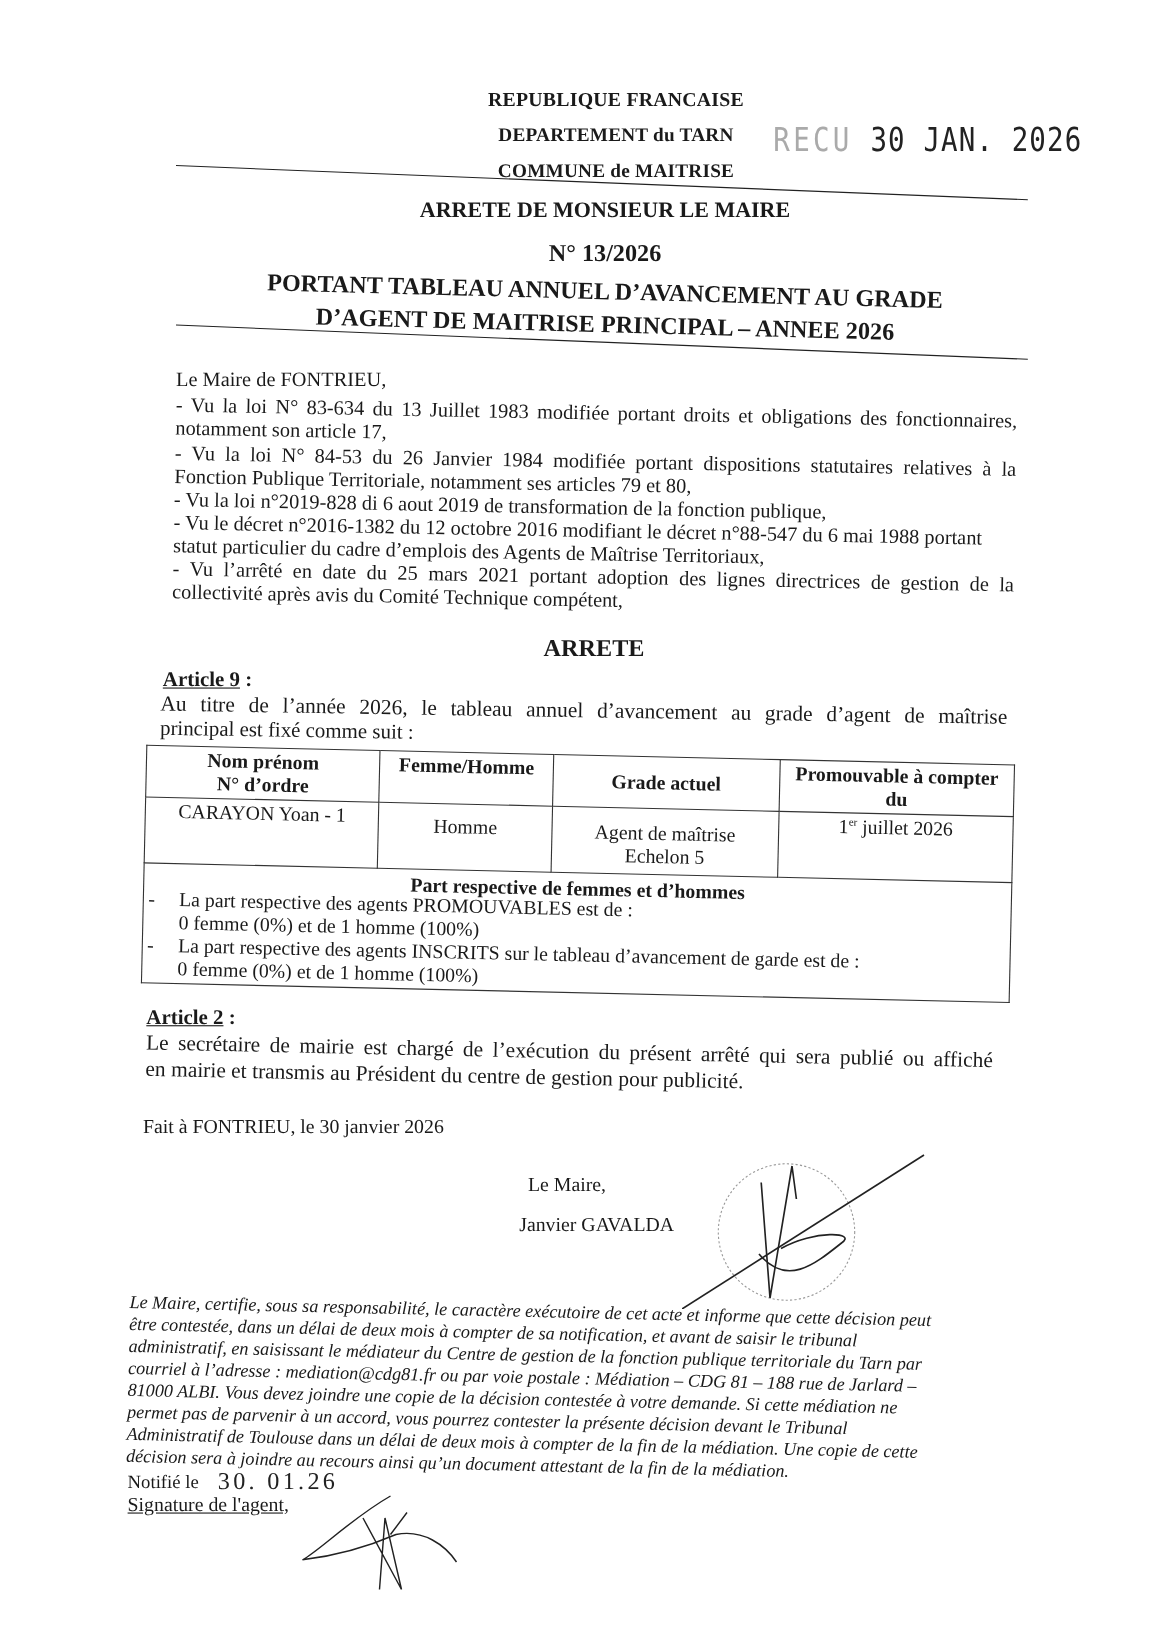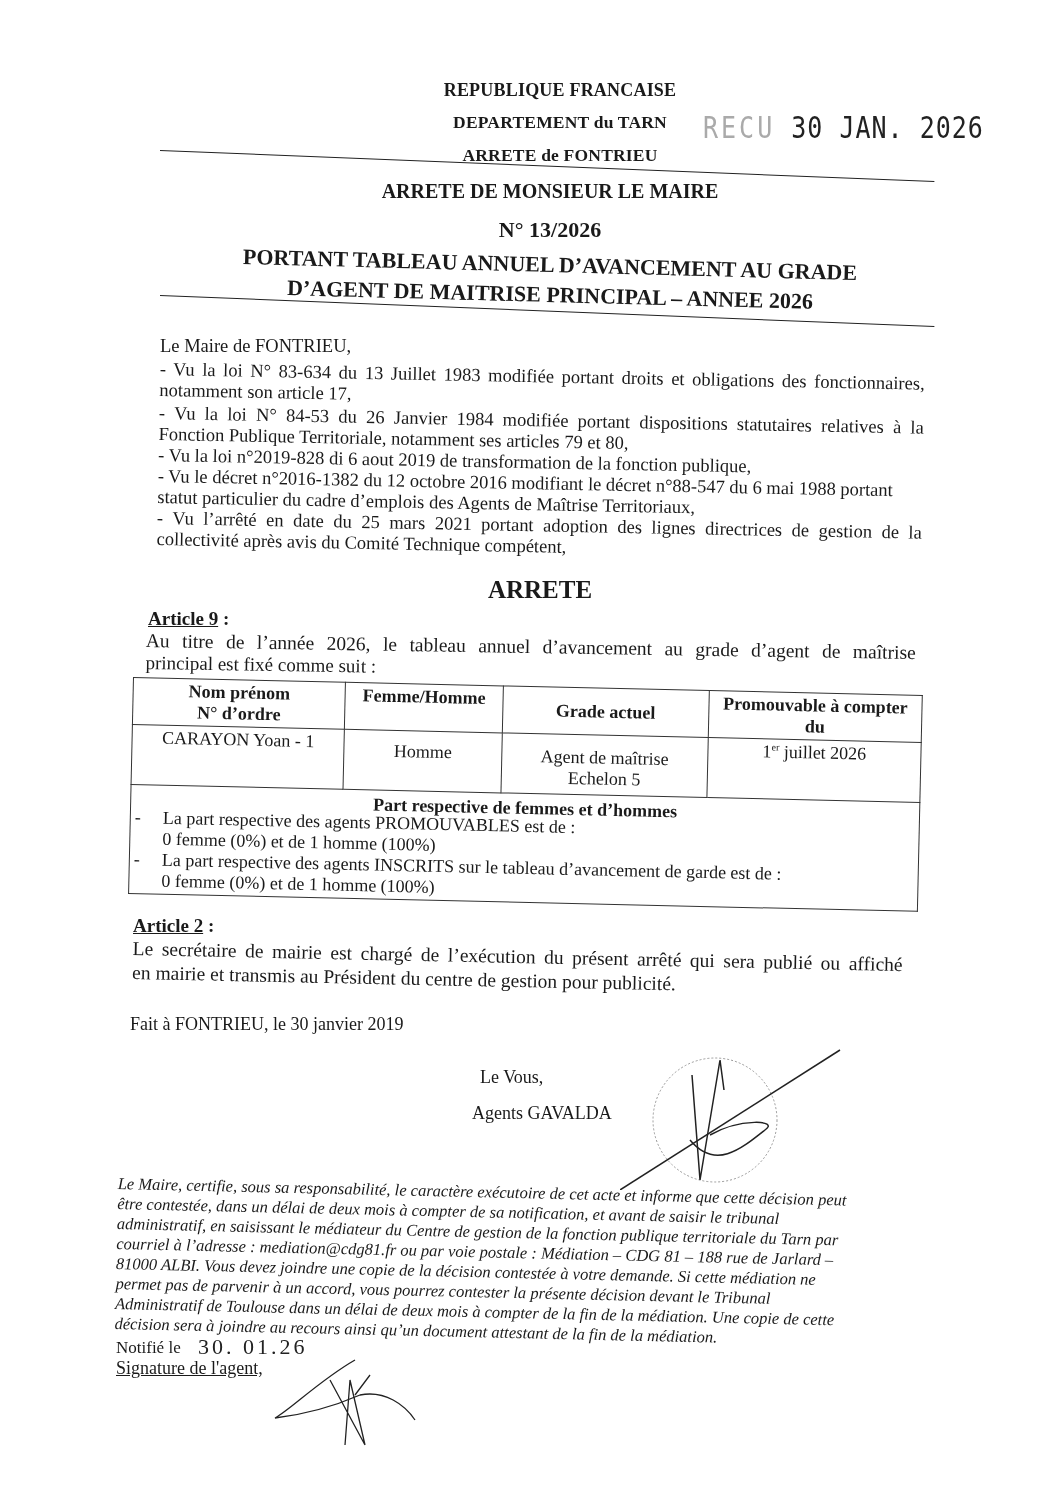--- a/index.html
+++ b/index.html
@@ -8,37 +8,37 @@
   .abs { position:absolute; }
   .center { text-align:center; }
   .hdr { font-weight:bold; font-size:18px; letter-spacing:0.2px; }
   .title1 { font-weight:bold; font-size:20px; }
   .title2 { font-weight:bold; font-size:22px; }
   .rule { position:absolute; height:0; border-top:1.5px solid #222; transform-origin:left center; }
   .stamp-recu { font-family:"DejaVu Sans Mono", "Liberation Mono", monospace; font-size:25px; color:#222; letter-spacing:1px; transform:scaleY(1.2); }
   .stamp-recu .faint { color:#aaa; letter-spacing:3px; }
   .line { position:absolute; white-space:nowrap; font-size:18.5px; }
   .just { text-align:justify; text-align-last:justify; }
-  .heading-arrete { font-weight:bold; font-size:25px;text-align:center; }
+  .heading-arrete { font-weight:bold; font-size:22px;text-align:center; }
   .article { font-weight:bold; font-size:19px; }
   .article u { text-decoration:underline; }
   table.avt { position:absolute; border-collapse:collapse; font-size:18px; }
   table.avt td { border:1.3px solid #333; vertical-align:top; text-align:center; padding:2px 4px; }
   table.avt td.h { font-weight:bold; }
   .part { position:absolute; border:1.3px solid #333; border-top:none; }
   .italic { font-style:italic; font-size:16.5px; }
   .hand { font-family:"DejaVu Sans", sans-serif; font-size:22px; letter-spacing:3px; color:#222; font-weight:300; }
   sup { font-size:10px; }
 </style>
 </head>
 <body>
 
 <div class="abs center hdr" style="left:380px; top:80px; width:360px;">REPUBLIQUE FRANCAISE</div>
 <div class="abs center hdr" style="left:380px; top:112px; width:360px; font-size:17.5px;">DEPARTEMENT du TARN</div>
-<div class="abs center hdr" style="left:380px; top:145px; width:360px; font-size:17.5px;">ARRETE de FONTRIEU</div>
+<div class="abs center hdr" style="left:380px; top:145px; width:360px; font-size:17.5px;">COMMUNE de MAITRISE</div>
 
 <div class="abs stamp-recu" style="left:703px; top:113px;">
   <span class="faint">RECU</span>
   <span>30 JAN. 2026</span>
 </div>
 
 <div class="rule" style="left:160px; top:150px; width:775px; transform:rotate(2.3deg);"></div>
 
 <div class="abs center title1" style="left:300px; top:180px; width:500px;">ARRETE DE MONSIEUR LE MAIRE</div>
 <div class="abs center title1" style="left:400px; top:217px; width:300px; font-size:22px;">N° 13/2026</div>
@@ -112,24 +112,24 @@
 </div>
 
 <div class="abs article" style="left:133px; top:915px;text-align:center;">
   <u>Article 2</u><span> :</span>
 </div>
 <div class="abs" style="left:133px; top:937px; width:780px; transform:rotate(1.2deg); transform-origin:left top;">
   <div class="line just" style="position:relative; width:770px; font-size:19.5px; line-height:24px;">Le secrétaire de mairie est chargé de l’exécution du présent arrêté qui sera publié ou affiché</div>
   <div class="line" style="position:relative; font-size:19.5px; line-height:24px;">en mairie et transmis au Président du centre de gestion pour publicité.</div>
 </div>
 
-<div class="line" style="left:130px; top:1014px; font-size:18px;">Fait à FONTRIEU, le 30 janvier 2019</div>
+<div class="line" style="left:130px; top:1014px; font-size:18px;">Fait à FONTRIEU, le 30 janvier 2026</div>
 
-<div class="line" style="left:480px; top:1067px; font-size:18px;">Le Vous,</div>
-<div class="line" style="left:472px; top:1103px; font-size:18px;">Agents GAVALDA</div>
+<div class="line" style="left:480px; top:1067px; font-size:18px;">Le Maire,</div>
+<div class="line" style="left:472px; top:1103px; font-size:18px;">Janvier GAVALDA</div>
 
 <svg class="abs" style="left:620px; top:1030px;" width="240" height="160" viewBox="0 0 240 160">
   <circle cx="95" cy="90" r="62" fill="none" stroke="#999" stroke-width="1" stroke-dasharray="2 2"></circle>
   <path d="M 0 160 L 220 20" stroke="#222" stroke-width="1.5" fill="none"></path>
   <path d="M 72 45 L 80 150 M 80 150 L 100 30 M 100 30 L 104 60" stroke="#222" stroke-width="1.5" fill="none"></path>
   <path d="M 70 110 C 95 140, 120 120, 145 100 C 160 90, 120 88, 90 105" stroke="#222" stroke-width="1.5" fill="none"></path>
 </svg>
 
 <div class="abs" style="left:118px; top:1174px; width:770px; transform:rotate(1.3deg); transform-origin:left top;">
   <div class="line italic" style="position:relative; line-height:20px;">Le Maire, certifie, sous sa responsabilité, le caractère exécutoire de cet acte et informe que cette décision peut</div>

